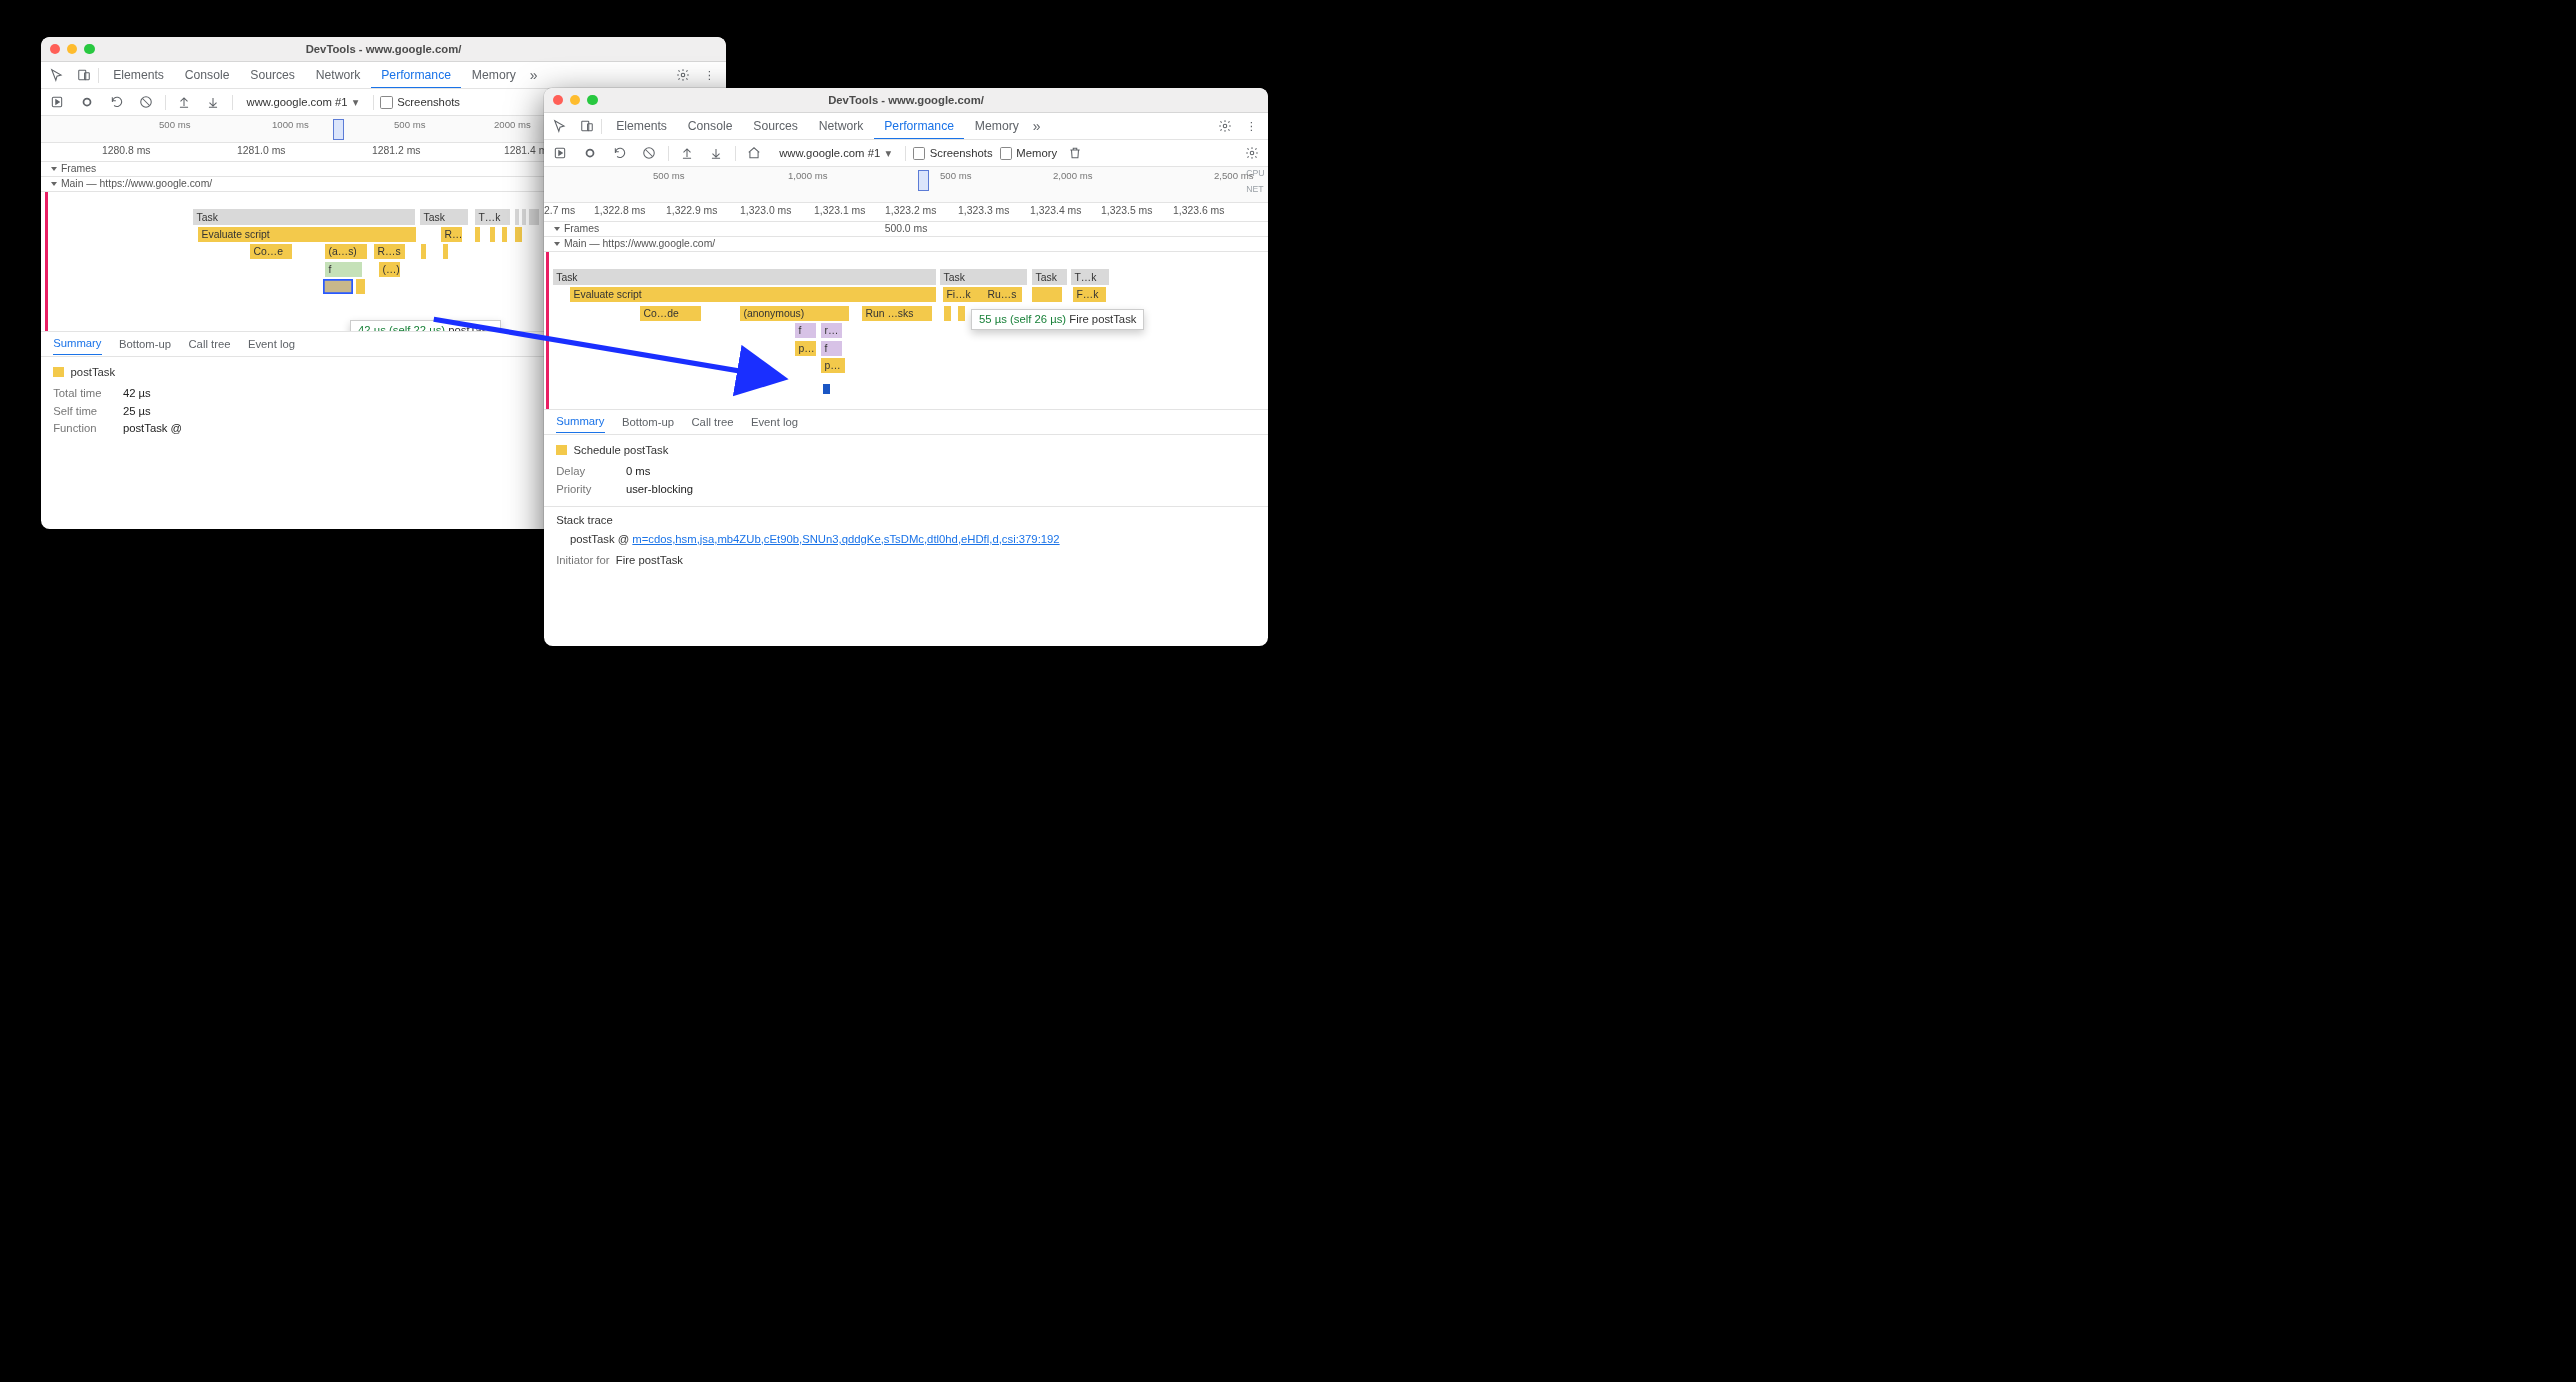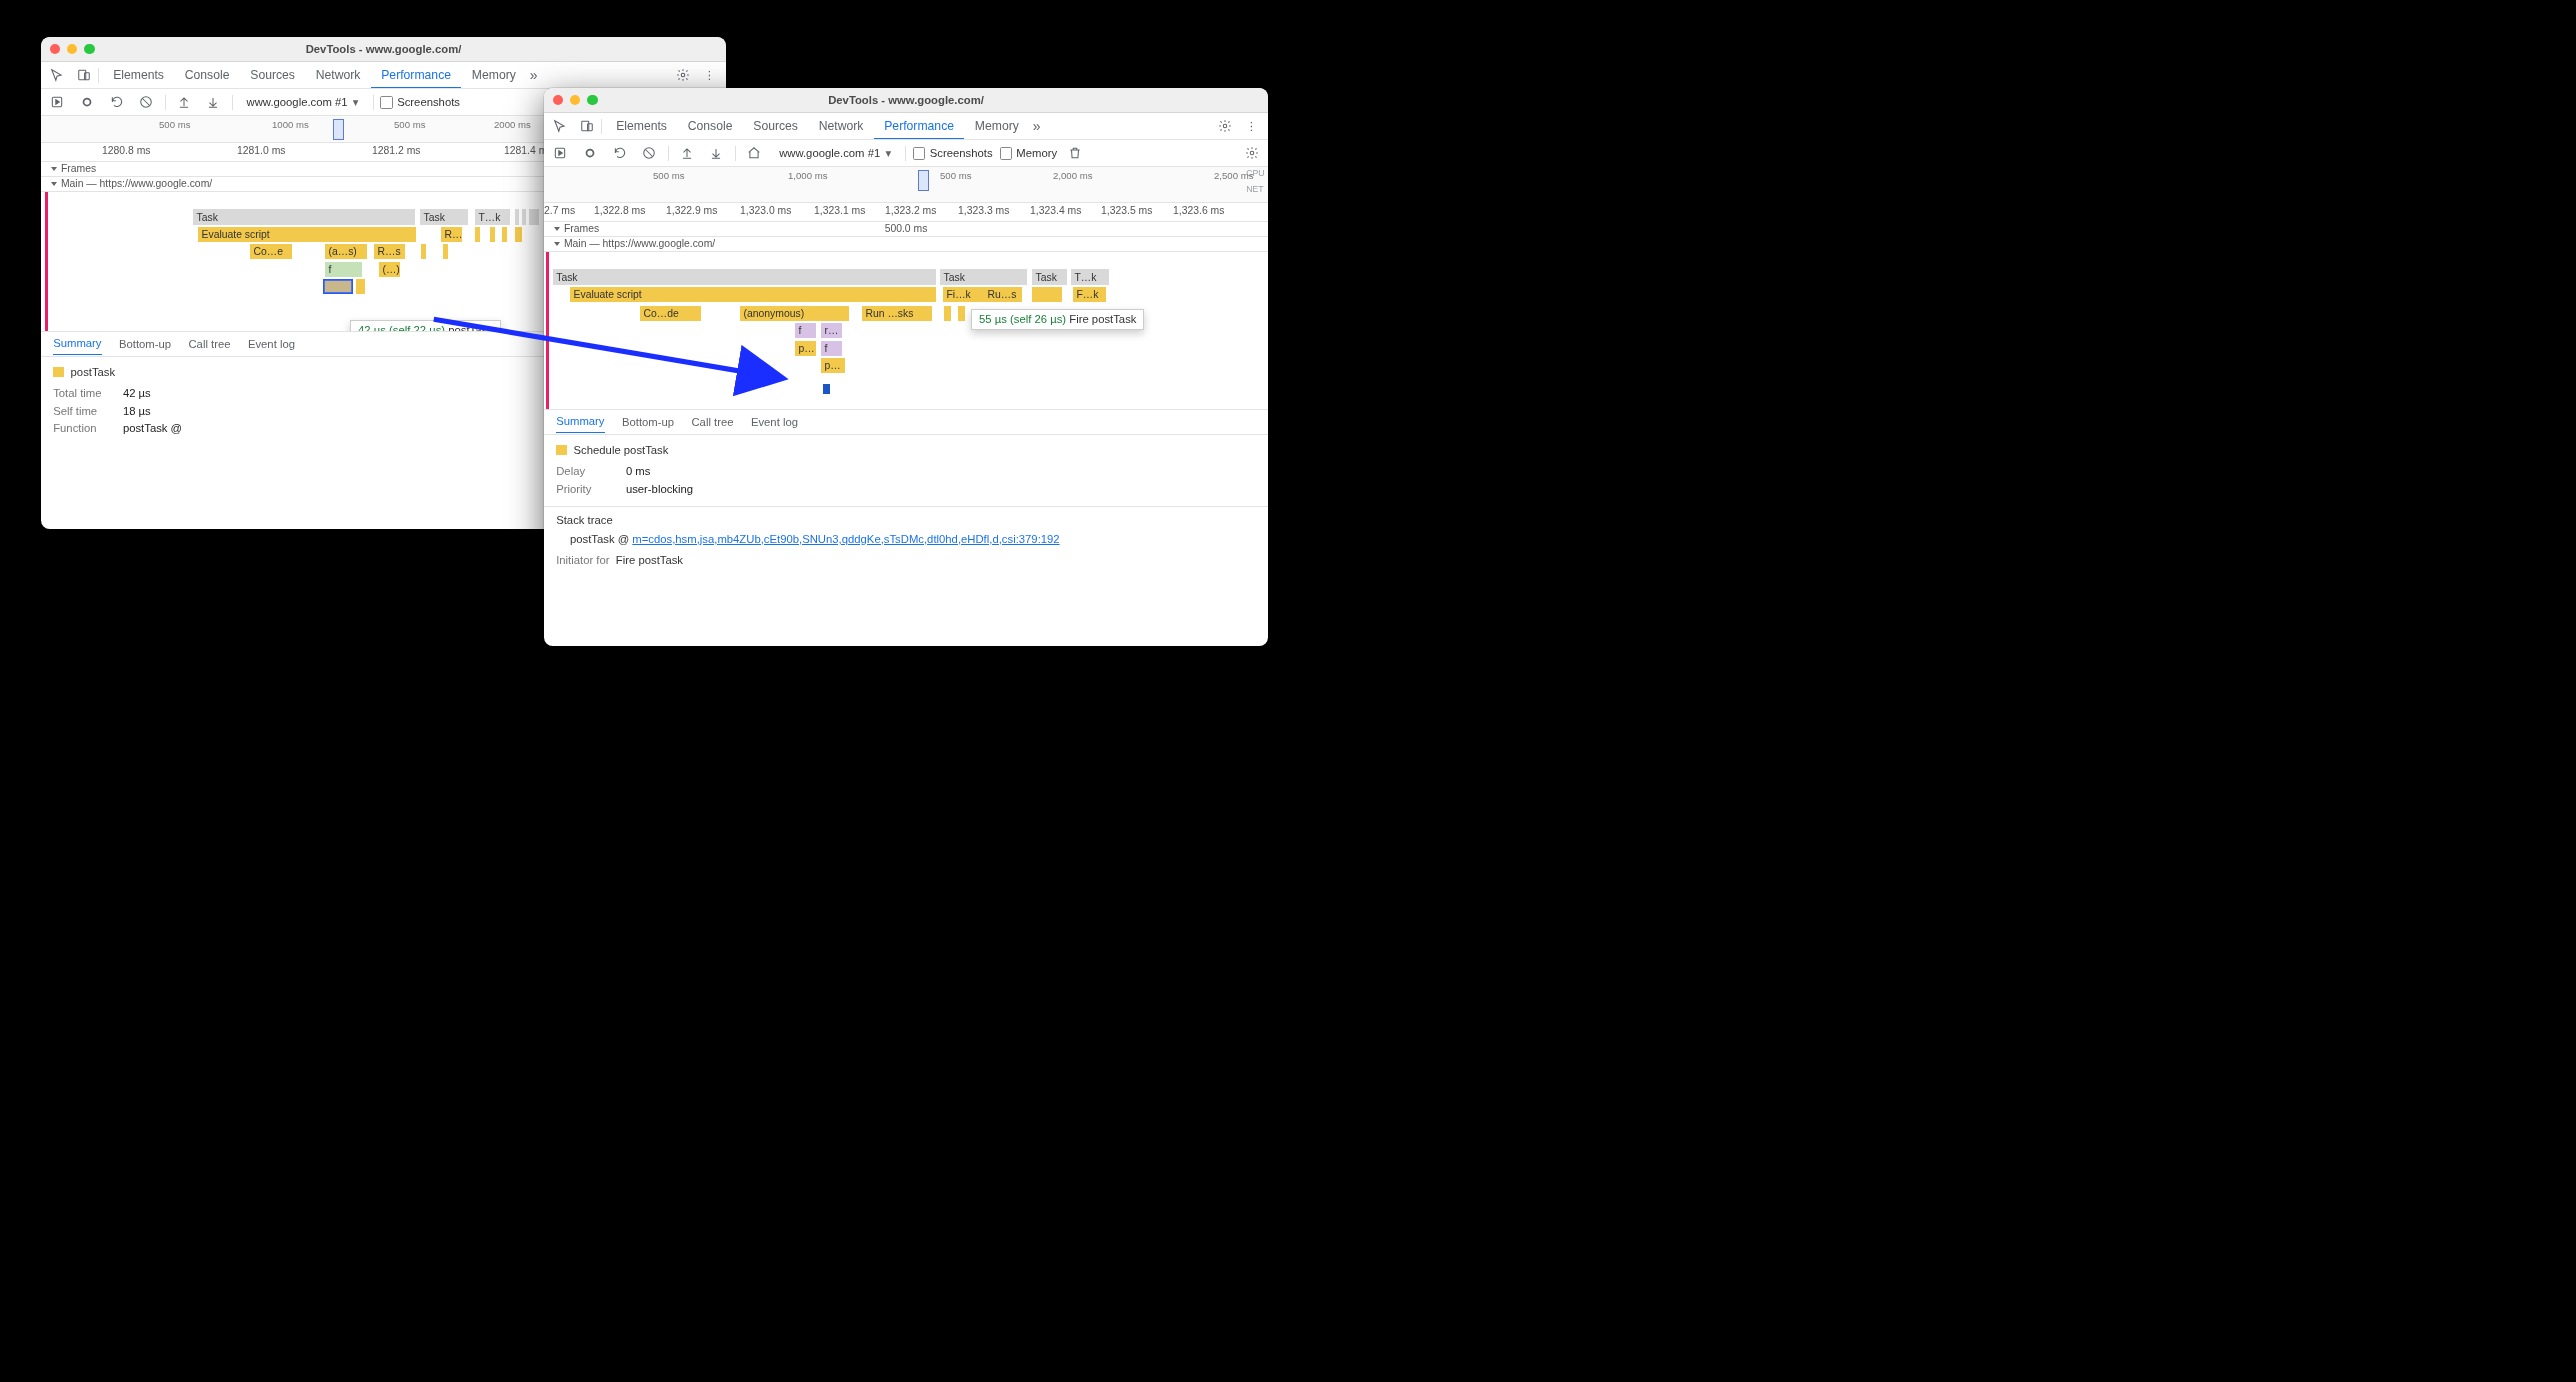--- a/index.html
+++ b/index.html
@@ -236,21 +236,21 @@
       <span class="swatch"></span>
       <span>postTask</span>
     </div>
     <div id="w1kv">
           <div class="kv">
             <span class="k">Total time</span>
             <span class="v">42 µs</span>
           </div>
           <div class="kv">
             <span class="k">Self time</span>
-            <span class="v">18 µs</span>
+            <span class="v">25 µs</span>
           </div>
           <div class="kv">
             <span class="k">Function</span>
             <span class="v">postTask @</span>
           </div>
         </div>
   </div>
 </div>
 
 <div class="window" style="left:544px; top:88px; width:724px; height:558px;">

